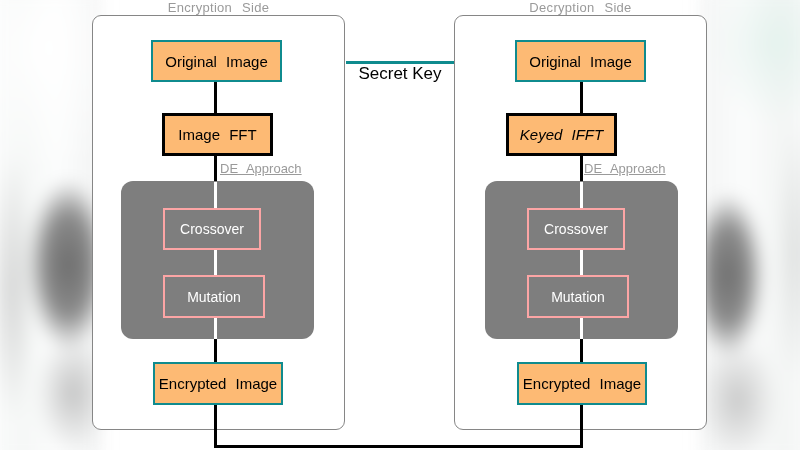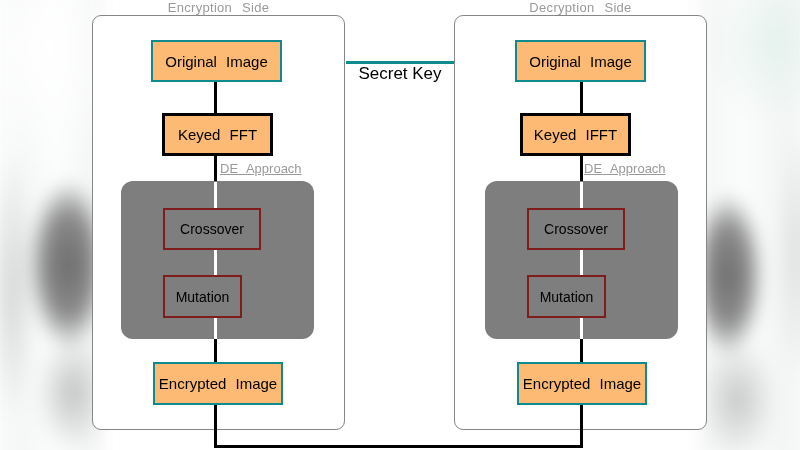--- a/index.html
+++ b/index.html
@@ -50,22 +50,22 @@
     display:flex; align-items:center; justify-content:center;
     background:#fdba74; font-size:15px; word-spacing:5px; text-align:center;
   }
   .teal { border:2px solid var(--teal, #0f8b8e); }
   .blackb { border:3px solid var(--line-black, #000); }
   .de-container {
     position:absolute; width:193px; height:158px; top:181px;
     background:var(--box-gray, #7e7e7e); border-radius:12px;
   }
   .whiteb {
-    border:2px solid #7f1d1d; background:var(--box-gray, #7e7e7e);
-    color:#000000; font-size:14px;
+    border:2px solid #fca5a5; background:var(--box-gray, #7e7e7e);
+    color:#ffffff; font-size:14px;
   }
   .de-label {
     position:absolute; top:161px; font-size:13px;
     color:var(--label-gray, #9a9a9a); word-spacing:5px;text-decoration:underline;
   }
   
   .vline { position:absolute; width:3px; background:var(--line-black, #000); }
   .vline.white { background:#fff; }
   .hline { position:absolute; height:3px; background:var(--line-black, #000); }
   .hline.teal-line { background:var(--teal, #0f8b8e); }
@@ -75,24 +75,24 @@
   .seg2 { top:155px; height:27px; }
   .seg3 { top:182px; height:27px; }
   .seg4 { top:249px; height:27px; }
   .seg5 { top:317px; height:23px; }
   .seg6 { top:339px; height:24px; }
   .seg7 { top:404px; height:43px; }
   
   .orig  { top:40px;  width:131px; height:42px; }
   .xform { top:113px; width:111px; height:43px; }
   .cross { top:208px; width:98px;  height:42px; }
-  .mut   { top:275px; width:79px;  height:43px; }
+  .mut   { top:275px; width:102px;  height:43px; }
   .encr  { top:362px; width:130px; height:43px;text-align:right; }
   .x-enc-orig  { left:151px; } .x-dec-orig  { left:515px; }
-  .x-enc-xform { left:162px; } .x-dec-xform { left:520px; }
+  .x-enc-xform { left:162px; } .x-dec-xform { left:506px;font-style:italic; }
   .x-enc-de    { left:121px; } .x-dec-de    { left:485px; }
   .x-enc-cross { left:163px; } .x-dec-cross { left:527px; }
   .x-enc-mut   { left:163px; } .x-dec-mut   { left:527px; }
   .x-enc-encr  { left:153px; } .x-dec-encr  { left:517px; }
   .x-enc-delabel { left:220px; } .x-dec-delabel { left:584px; }
   
   .secret-line { left:346px; top:61px; width:108px; }
   .secret-label {
     position:absolute; left:335px; top:64px; width:130px;
     text-align:center; font-size:17px; color:#000000;
@@ -117,21 +117,21 @@
   <div class="vline cx-enc seg1"></div>
   <div class="vline cx-enc seg2"></div>
   <div class="de-container x-enc-de"></div>
   <div class="vline white cx-enc seg3"></div>
   <div class="vline white cx-enc seg4"></div>
   <div class="vline white cx-enc seg5"></div>
   <div class="vline cx-enc seg6"></div>
   <div class="vline cx-enc seg7"></div>
 
   <div class="box teal orig x-enc-orig">Original Image</div>
-  <div class="box blackb xform x-enc-xform">Keyed FFT</div>
+  <div class="box blackb xform x-enc-xform">Image FFT</div>
   <div class="de-label x-enc-delabel">DE Approach</div>
   <div class="box whiteb cross x-enc-cross">Crossover</div>
   <div class="box whiteb mut x-enc-mut">Mutation</div>
   <div class="box teal encr x-enc-encr">Encrypted Image</div>
 
   <div class="vline cx-dec seg1"></div>
   <div class="vline cx-dec seg2"></div>
   <div class="de-container x-dec-de"></div>
   <div class="vline white cx-dec seg3"></div>
   <div class="vline white cx-dec seg4"></div>

